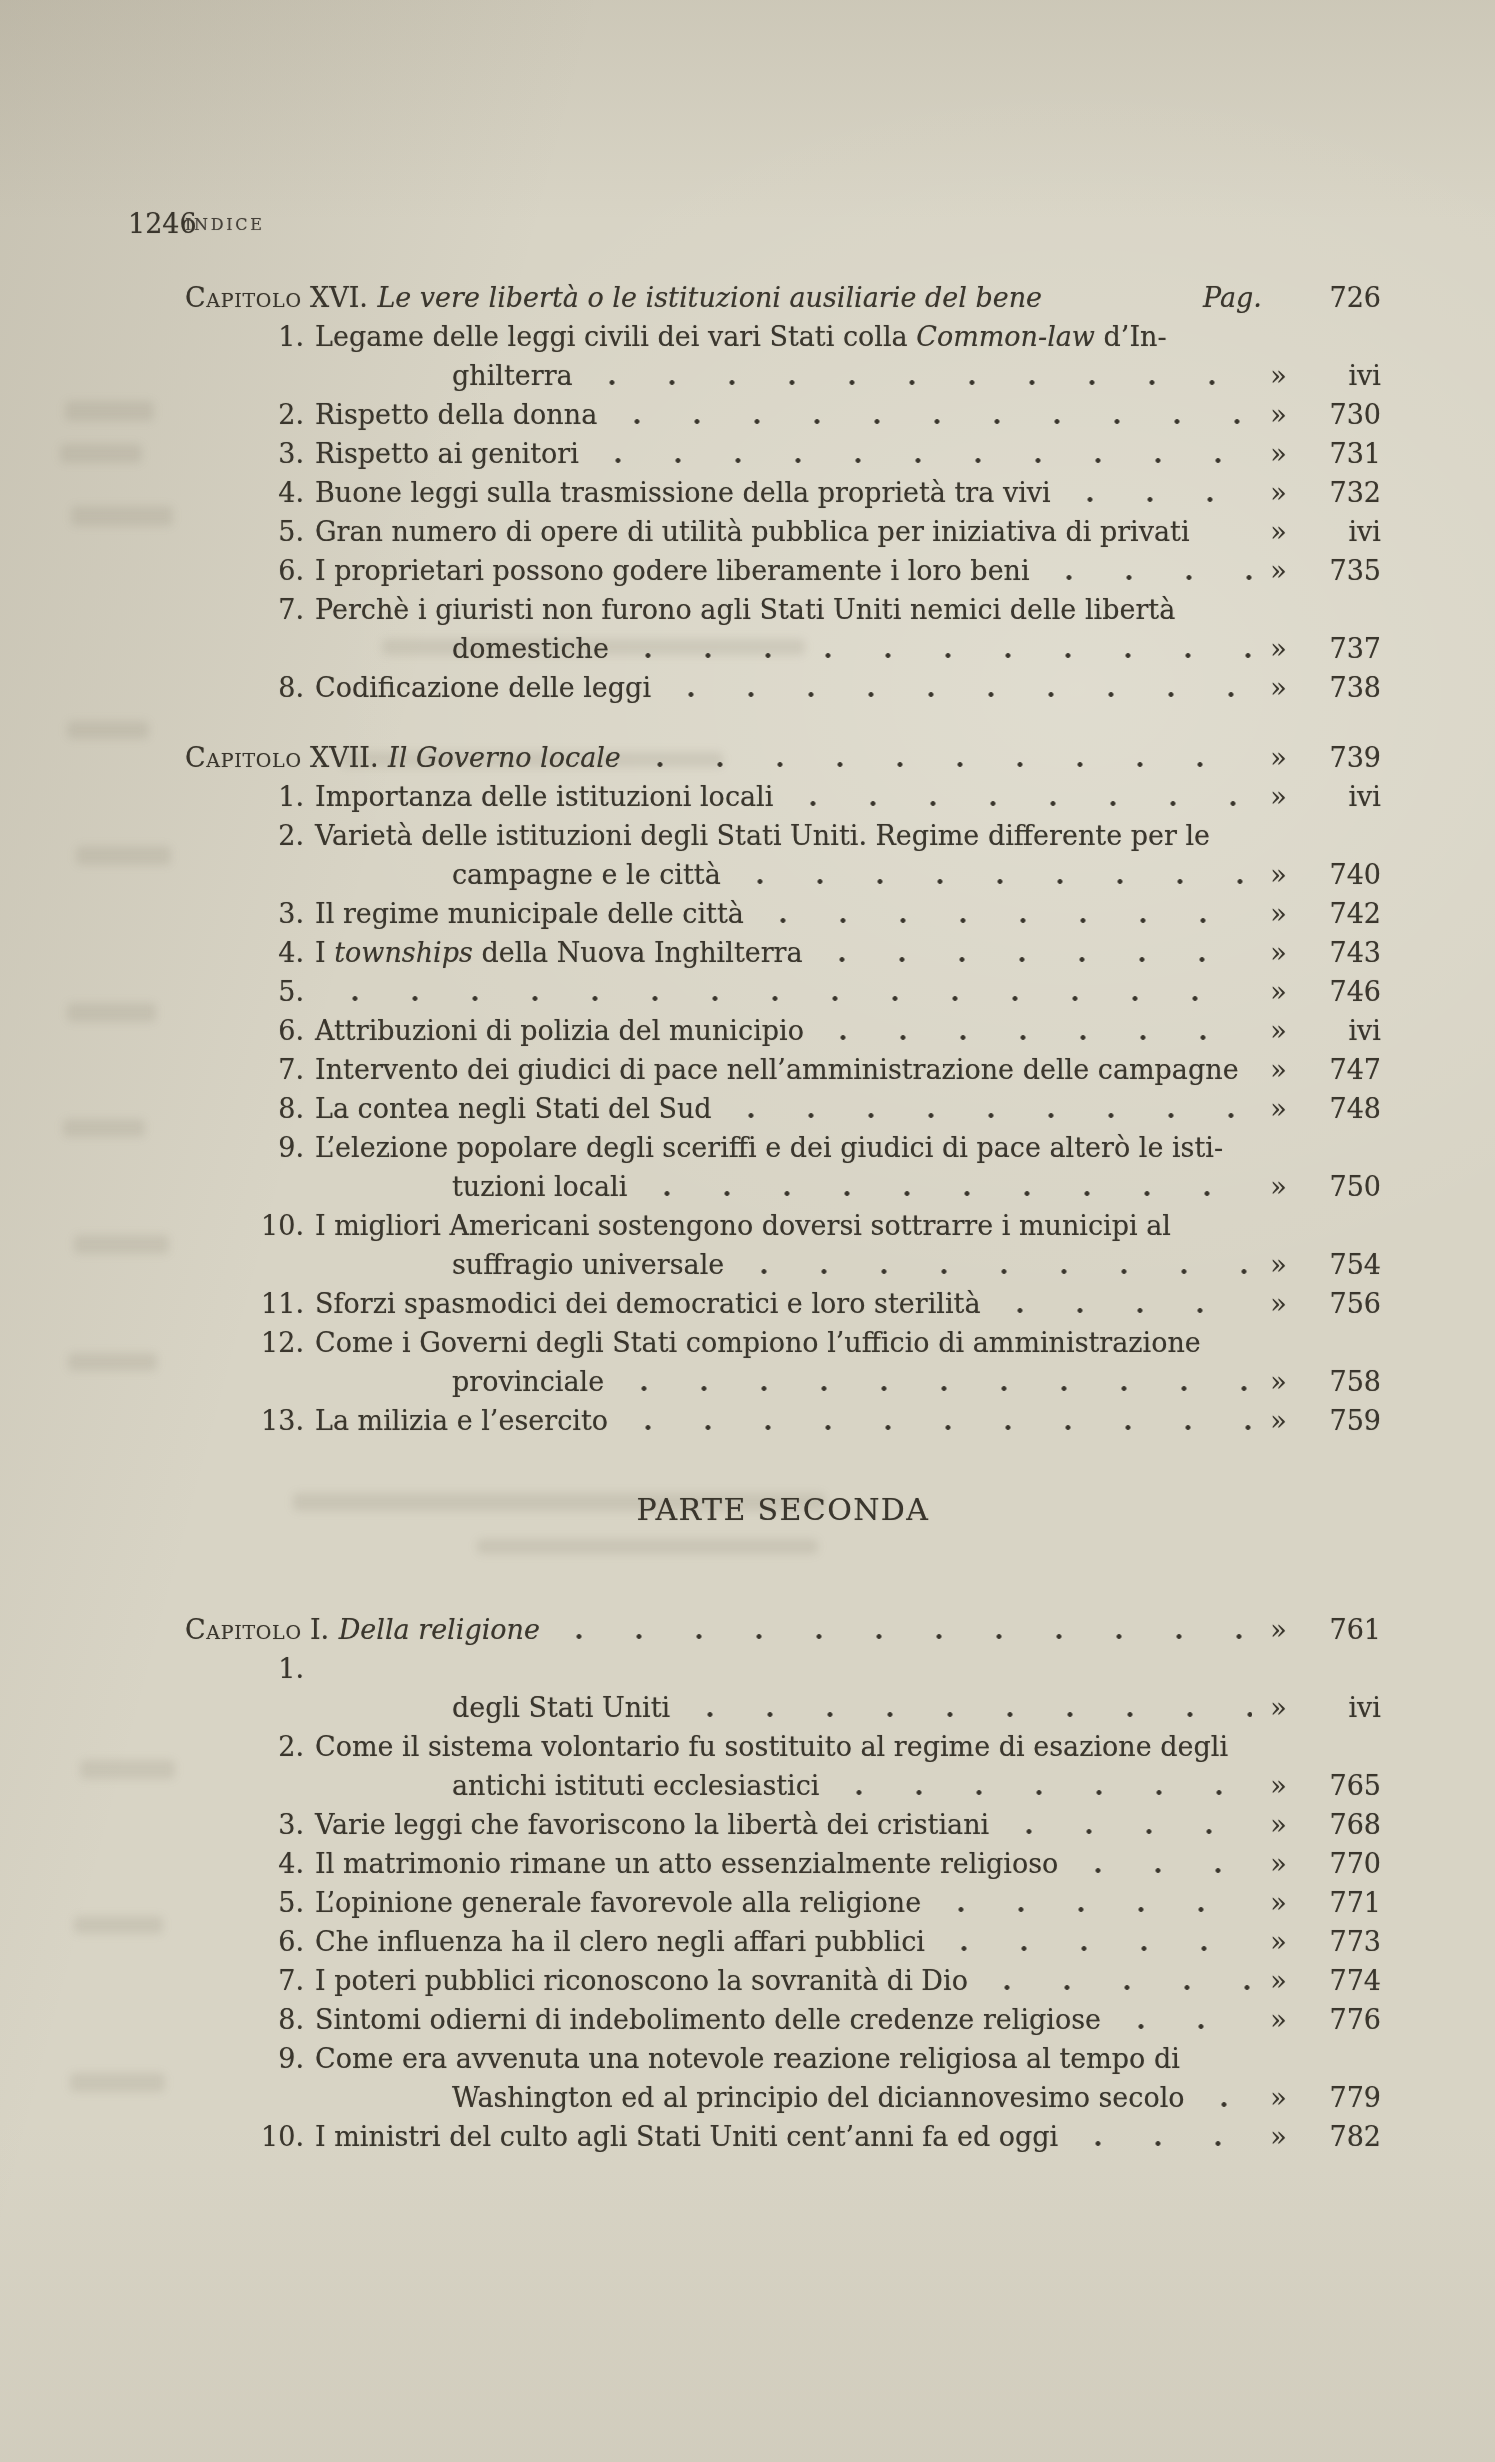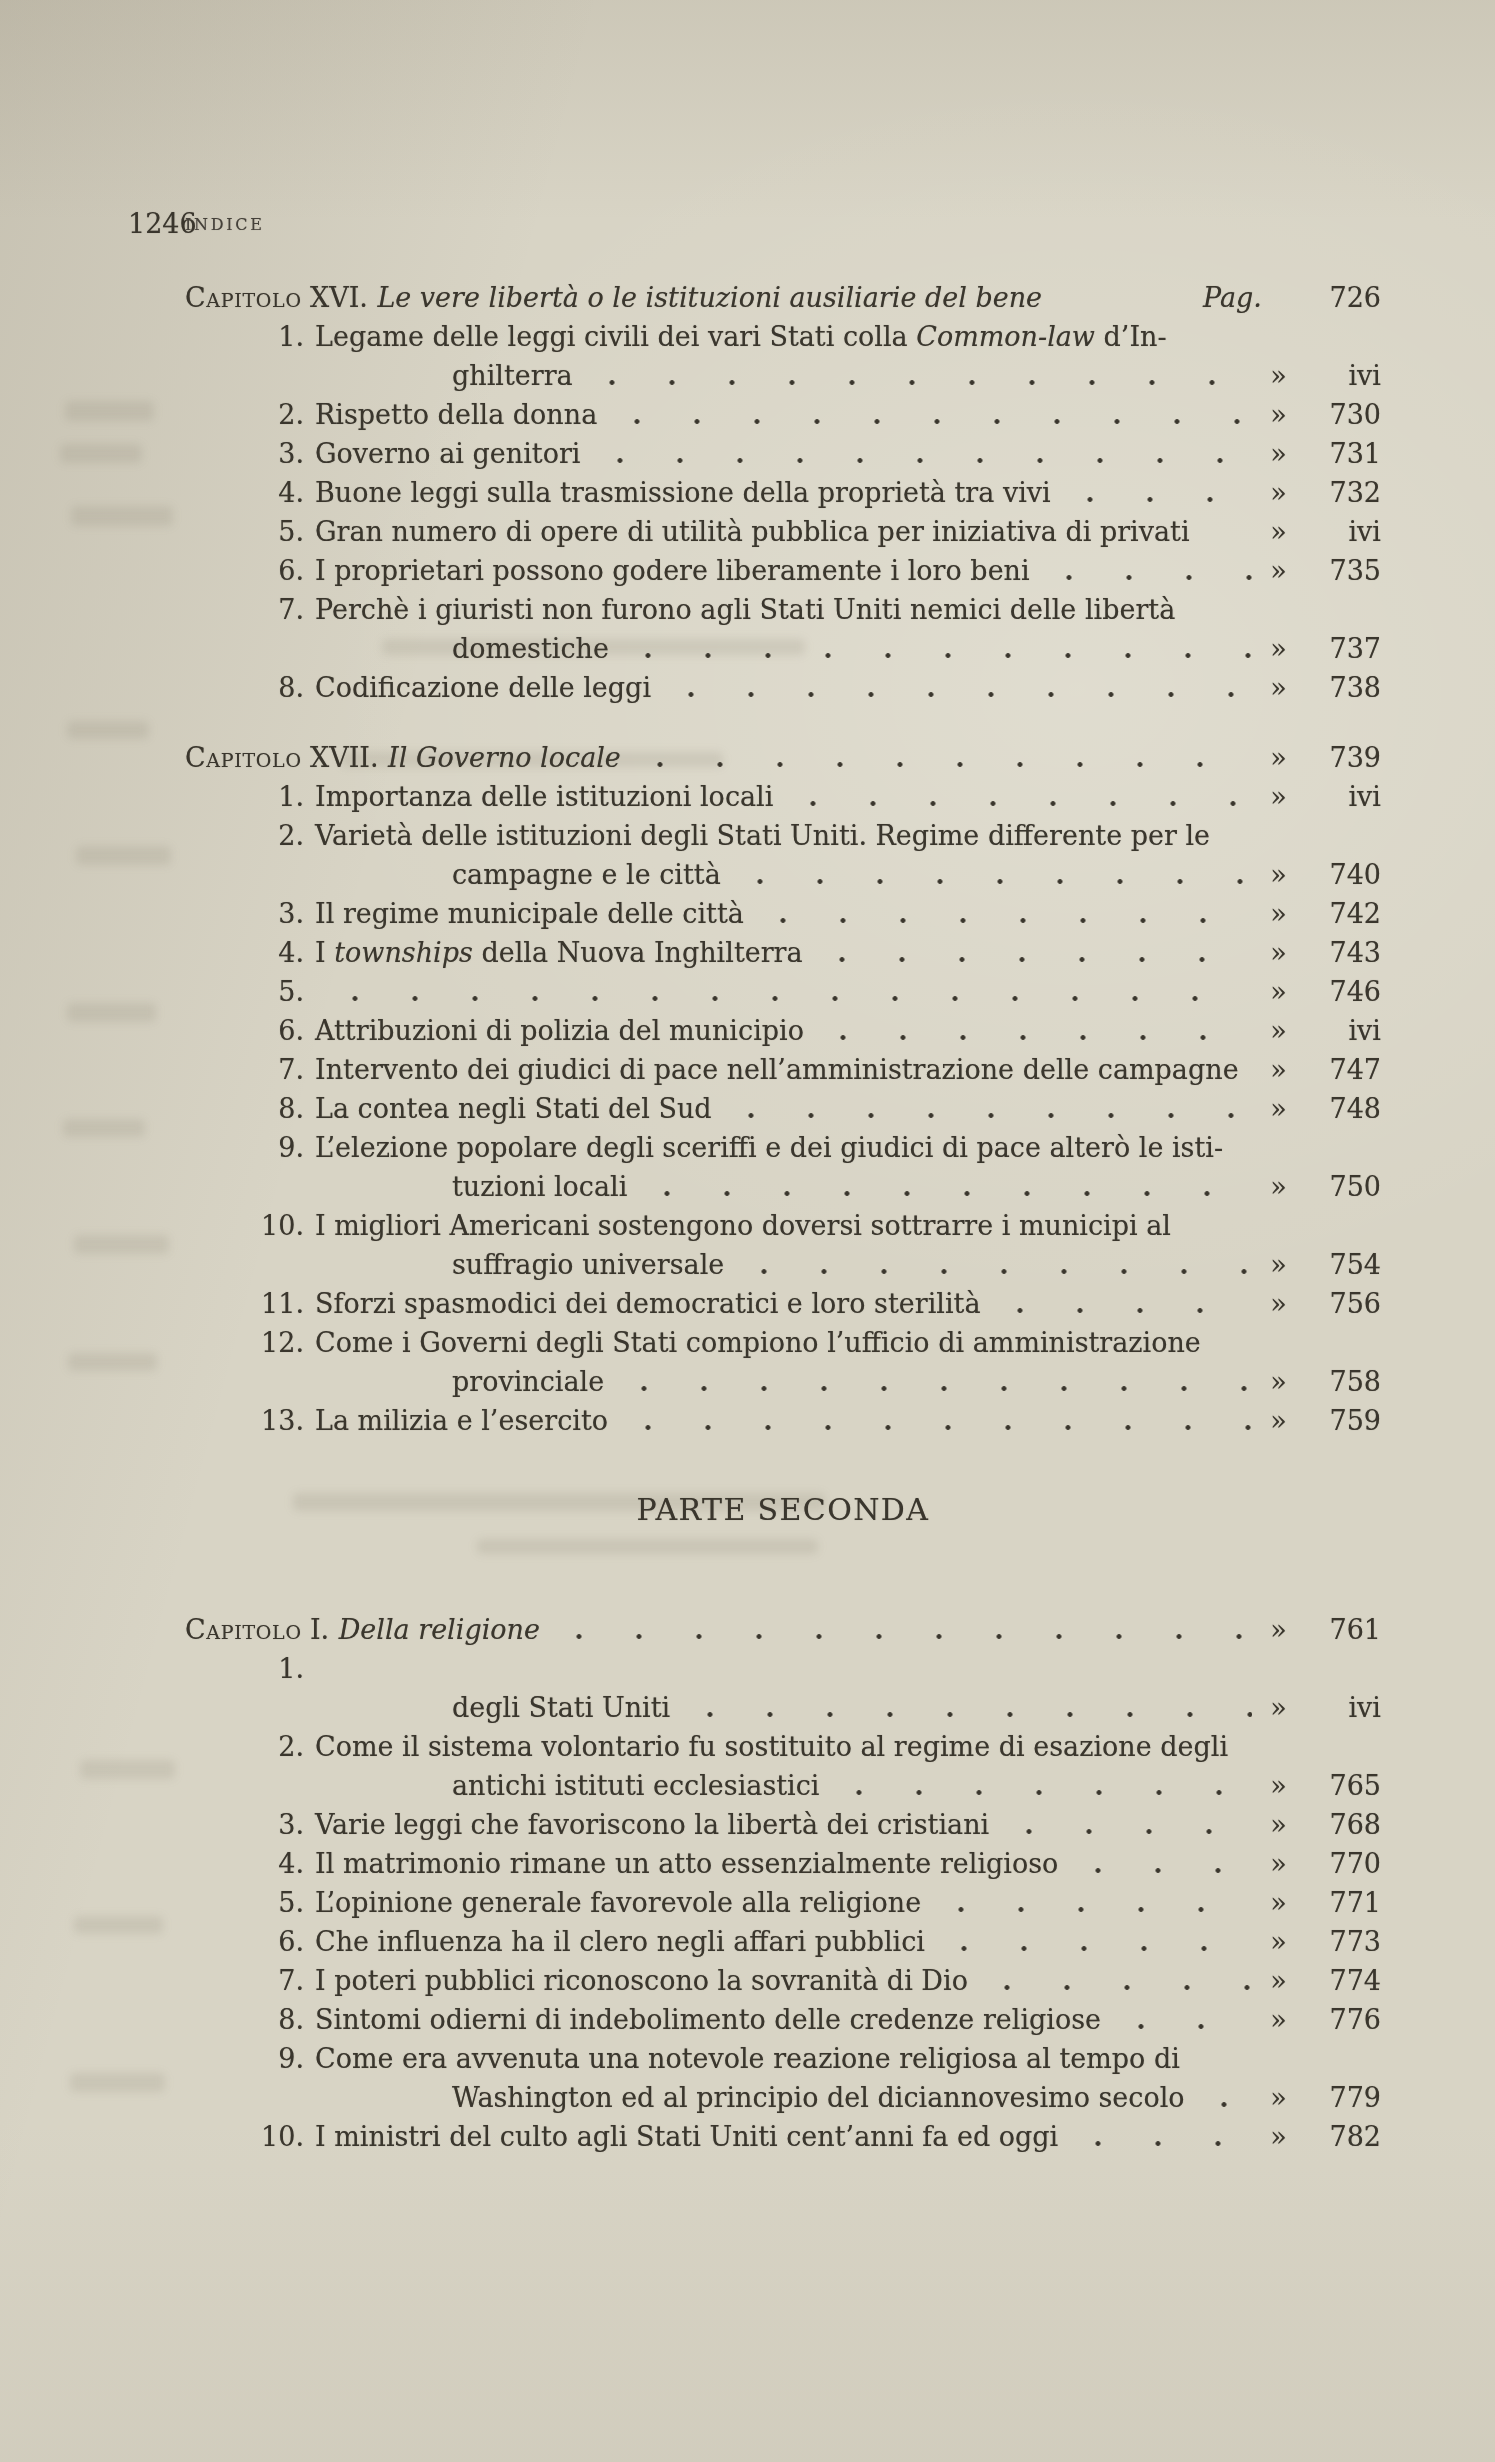--- a/index.html
+++ b/index.html
@@ -121,21 +121,21 @@
       </div>
       <div class="row entry">
         <span class="num">2.</span>
         <span class="text"><span>Rispetto della donna</span></span>
         <span class="dots"></span>
         <span class="mark">»</span>
         <span class="page">730</span>
       </div>
       <div class="row entry">
         <span class="num">3.</span>
-        <span class="text"><span>Governo ai genitori</span></span>
+        <span class="text"><span>Rispetto ai genitori</span></span>
         <span class="dots"></span>
         <span class="mark">»</span>
         <span class="page">731</span>
       </div>
       <div class="row entry">
         <span class="num">4.</span>
         <span class="text"><span>Buone leggi sulla trasmissione della proprietà tra vivi</span></span>
         <span class="dots"></span>
         <span class="mark">»</span>
         <span class="page">732</span>

